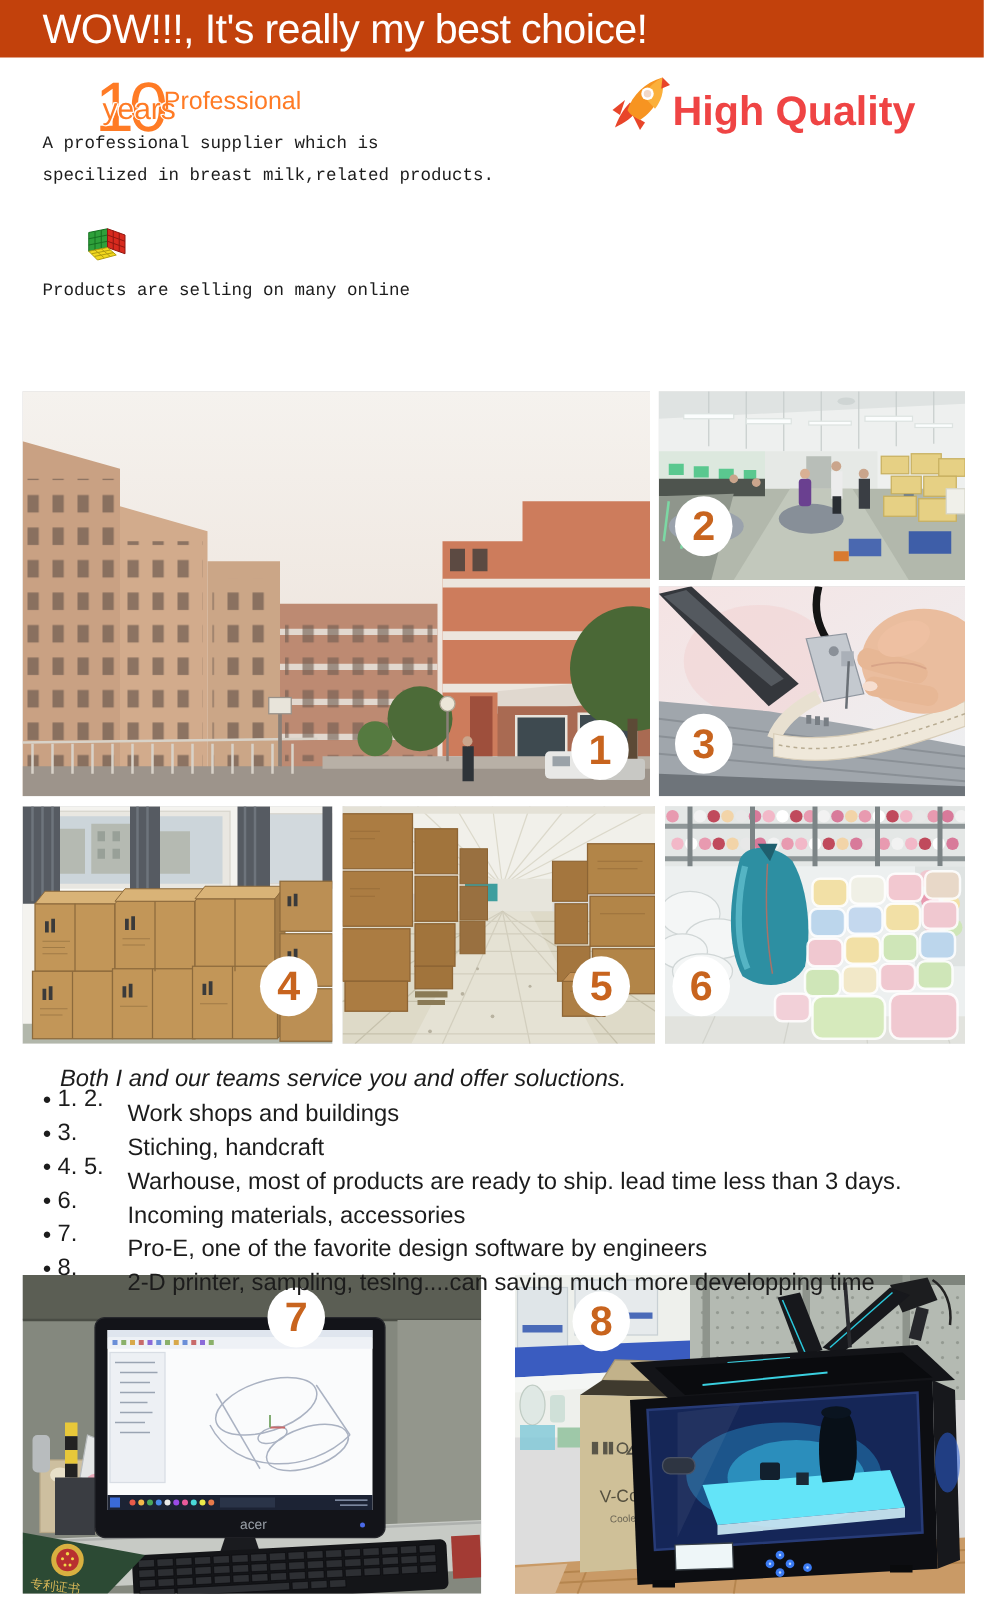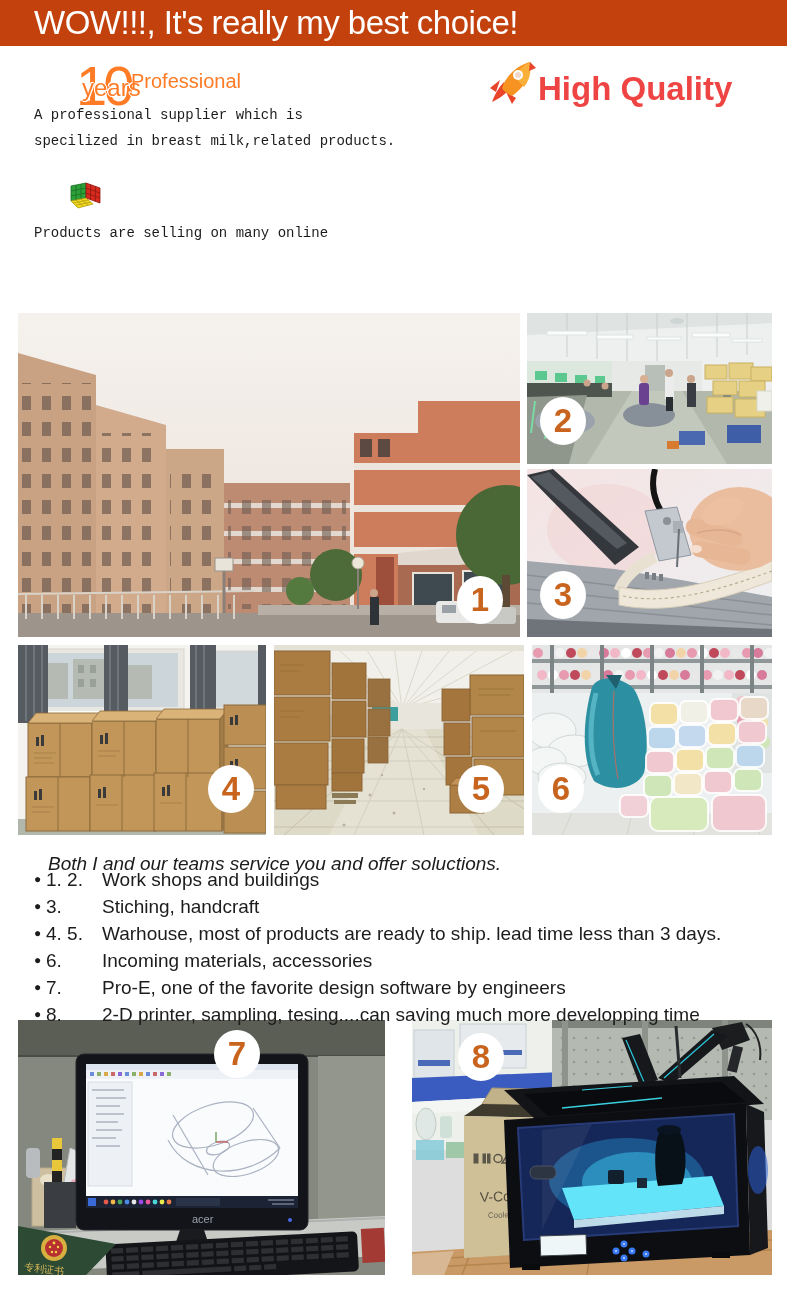--- a/index.html
+++ b/index.html
@@ -51,21 +51,21 @@
   .badge-6{left:6px;top:120px;}
   .badge-7{left:196px;top:10px;}
   .badge-8{left:46px;top:13px;}
 
   
   .sol-intro{position:absolute;left:48px;top:839px;font-size:19px;font-style:italic;margin-top:14px;}
   .sol-list{position:absolute;left:34px;top:866px;width:740px;}
   .sol-item{display:flex;align-items:flex-start;font-size:19px;line-height:27px;height:27px;}
   .sol-bullet{flex:0 0 12px;font-size:12px;line-height:27px;}
   .sol-prefix{flex:0 0 auto;min-width:56px;}
-  .sol-text{flex:1 1 auto;white-space:nowrap;}
+  .sol-text{flex:1 1 auto;white-space:nowrap;margin-top:12px;}
 </style>
 </head>
 <body>
 
 <div class="page">
 
   <div class="banner">
     <span class="banner-title">WOW!!!, It's really my best choice!</span>
   </div>
 

